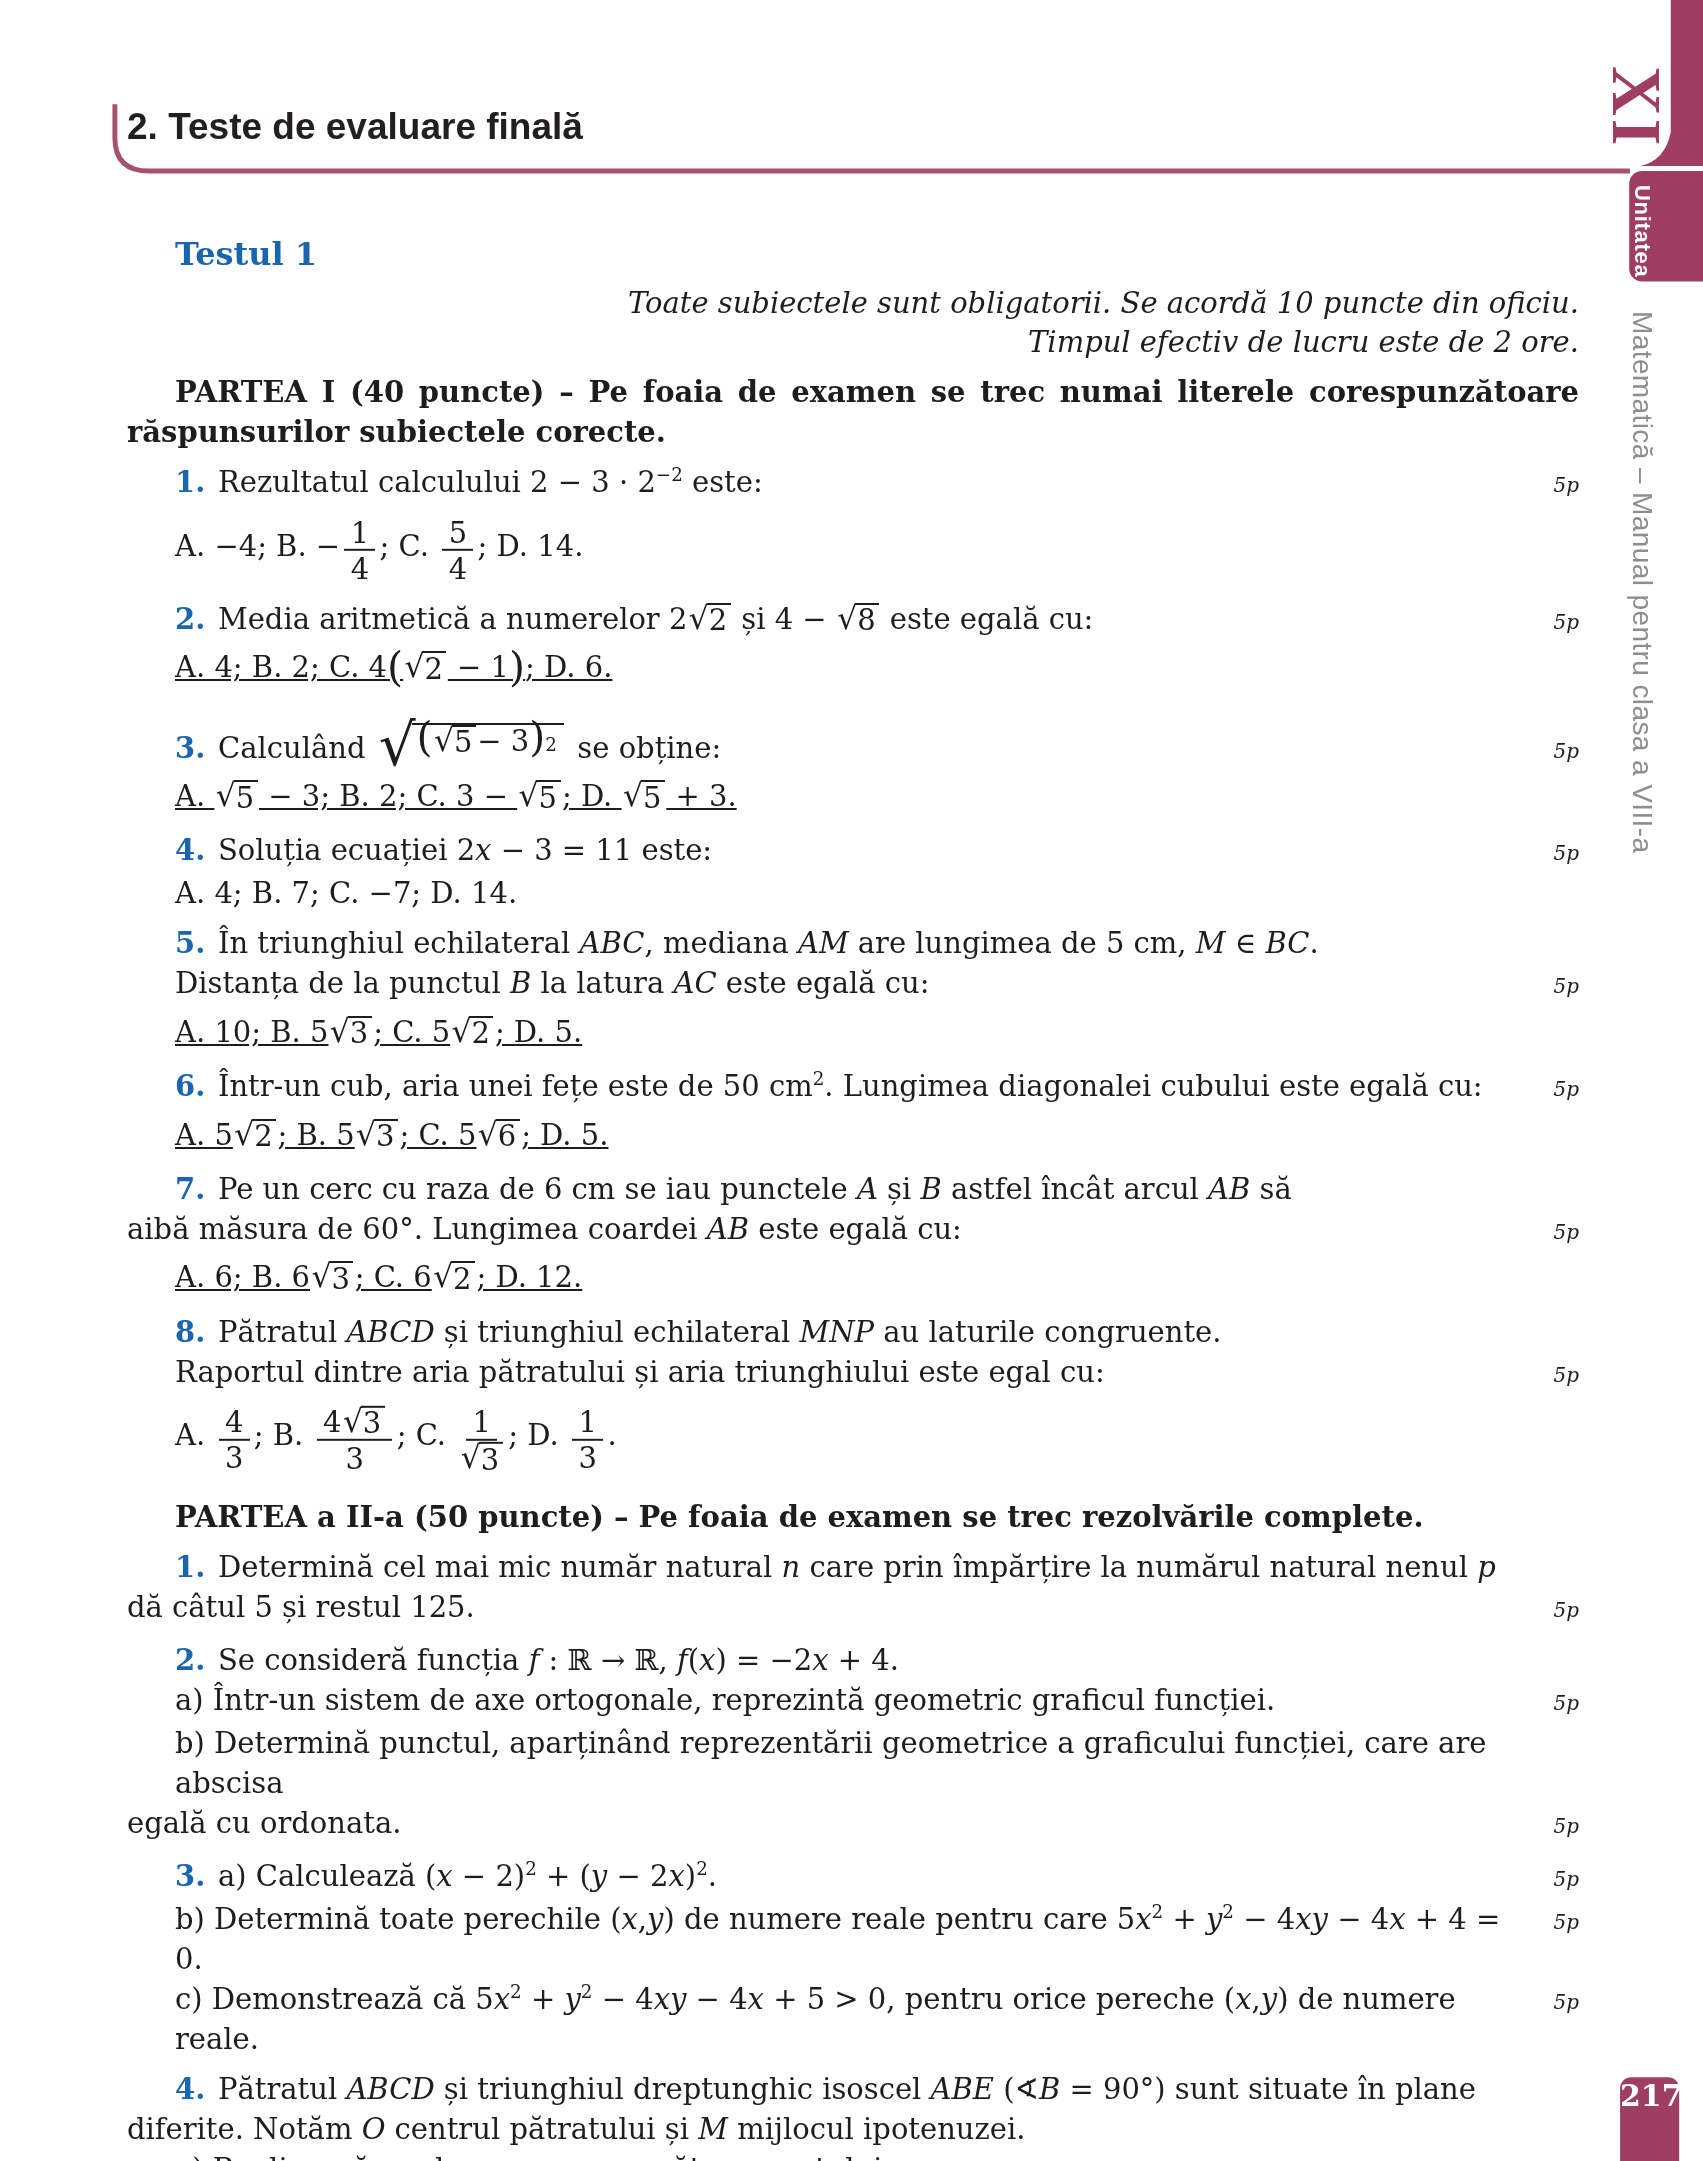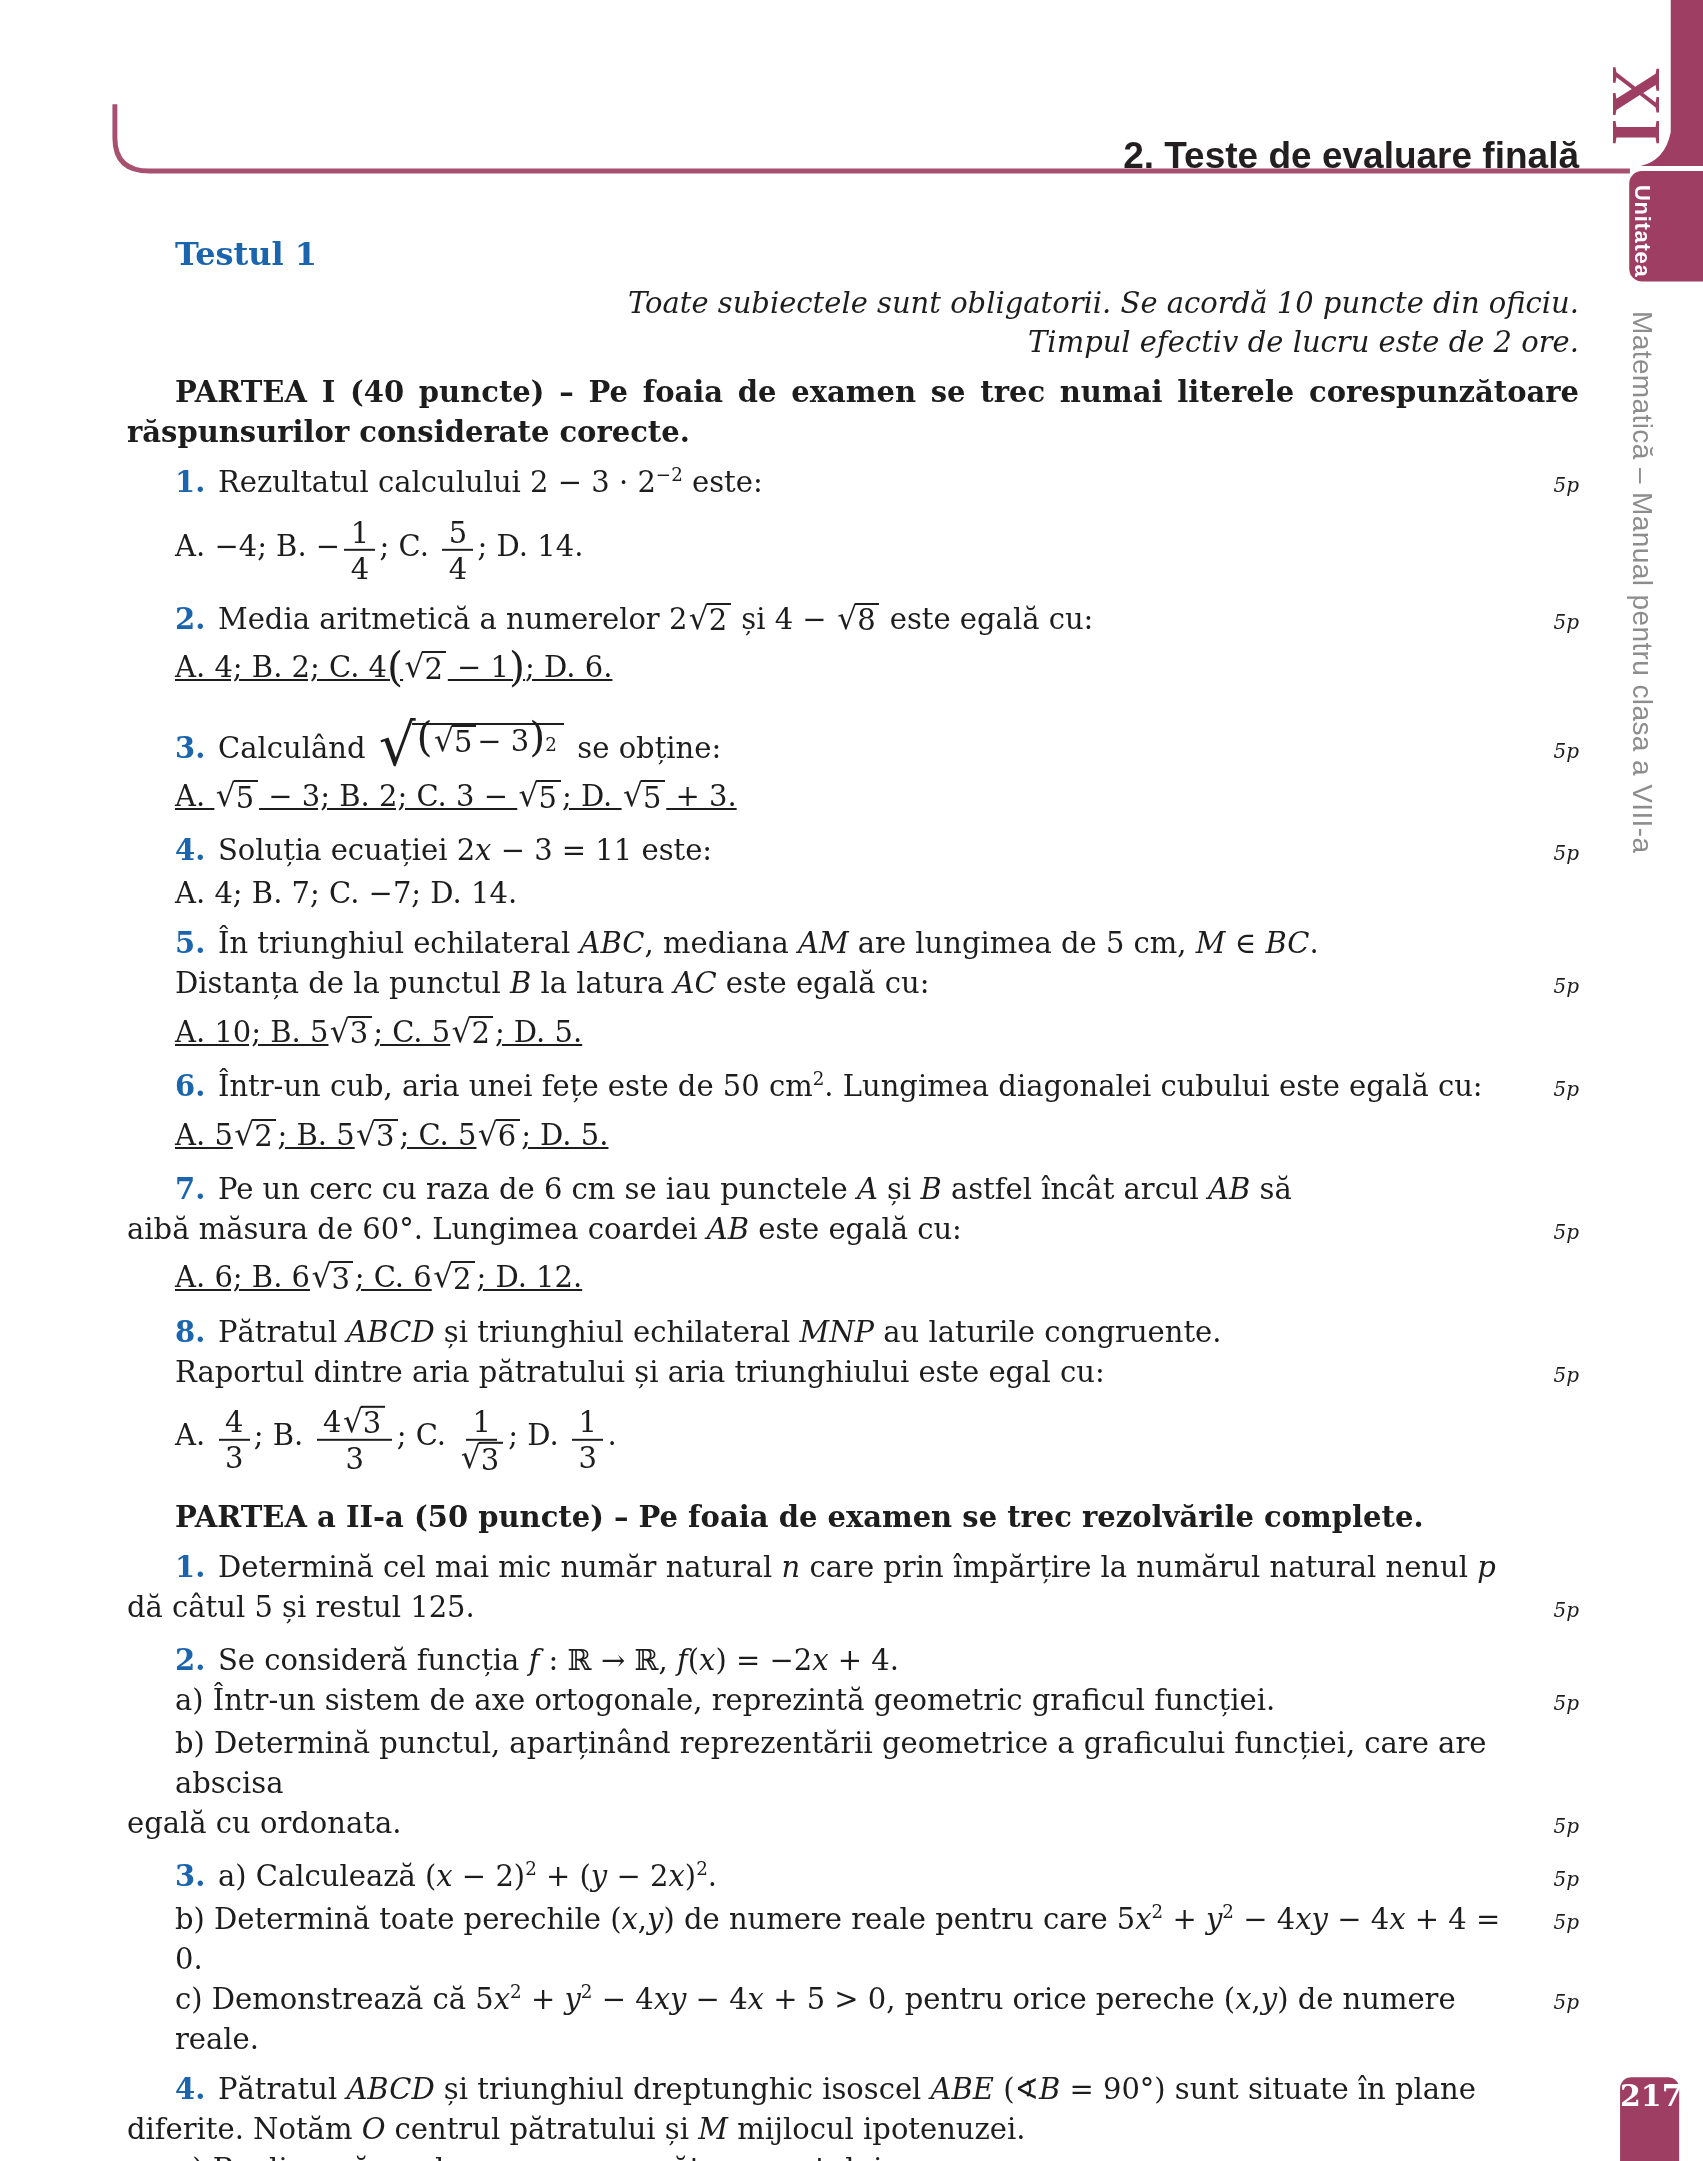--- a/index.html
+++ b/index.html
@@ -5,24 +5,23 @@
   :root{
     --maroon:#9e3e62; --rule:#a85070; --blue:#1a65ad; --gray:#8d8d8d; --ink:#1d1d1d;
   }
   html,body{margin:0;padding:0;}
   body{
     width:1704px;height:2161px;position:relative;background:#ffffff;overflow:hidden;
     font-family:"DejaVu Serif","Liberation Serif",serif;color:var(--ink);
   }
   svg.deco{position:absolute;left:0;top:0;pointer-events:none;}
   .header-title{
-    position:absolute;left:127px;top:106px;width:1452px;text-align:right;
+    position:absolute;left:127px;top:106px;width:1452px;text-align:left;
     font-family:"Liberation Sans",sans-serif;font-weight:700;font-size:37px;color:#231f20;
     letter-spacing:0px;
-    margin-top:29px;
   }
   
   .vtext{position:absolute;transform-origin:0 0;transform:rotate(90deg);white-space:nowrap;line-height:1;}
   .unit-roman{left:1670px;top:66px;font-family:"Liberation Serif",serif;font-weight:700;font-size:69px;color:var(--maroon);letter-spacing:2.8px;}
   .unit-label{left:1653px;top:185px;font-family:"Liberation Sans",sans-serif;font-weight:700;font-size:22px;color:#ffffff;letter-spacing:0.7px;}
   .book-title{left:1656px;top:311px;font-family:"Liberation Sans",sans-serif;font-weight:400;font-size:28px;color:var(--gray);letter-spacing:0.4px;}
   .page-badge{
     position:absolute;left:1620px;top:2078px;width:59px;height:84px;text-align:center;
     font-family:"DejaVu Serif",serif;font-weight:700;font-size:30px;color:#fff;padding-top:0;box-sizing:border-box;
   }
@@ -76,21 +75,21 @@
 
 <div class="content">
   <h2 class="test-title">Testul 1</h2>
   <div id="lines">
       <div class="row notice"><span class="txt">Toate subiectele sunt obligatorii. Se acordă 10 puncte din oficiu.</span></div>
       <div class="row notice"><span class="txt">Timpul efectiv de lucru este de 2 ore.</span></div>
       <div class="row bold ind just g2">
         <span class="txt">PARTEA I (40 puncte) – Pe foaia de examen se trec numai literele corespunzătoare</span>
       </div>
       <div class="row bold">
-        <span class="txt">răspunsurilor considerate corecte.</span>
+        <span class="txt">răspunsurilor subiectele corecte.</span>
       </div>
       <div class="row ind g2">
         <span class="txt"><span class="pn">1.</span>Rezultatul calculului 2 − 3 · 2<span class="sup">−2</span> este:</span>
         <span class="pts">5p</span>
       </div>
       <div class="row tf">
         <span class="txt">A. −4; B. −<span class="frac">
             <span class="fn">1</span>
             <span class="fd">4</span>
           </span>; C. <span class="frac">

